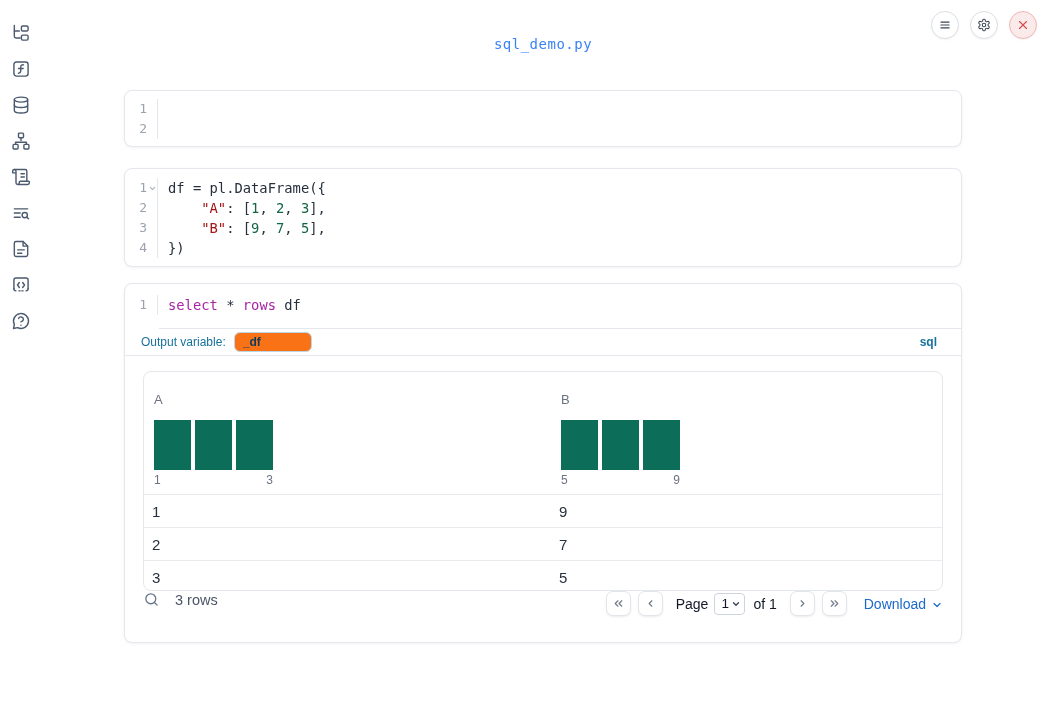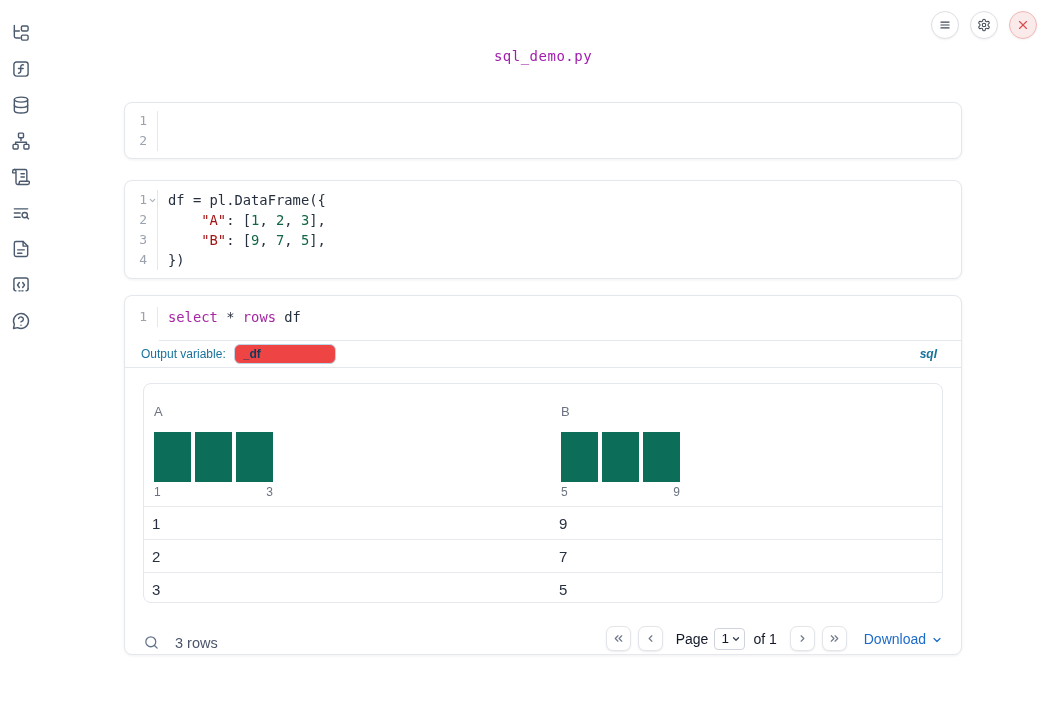--- a/index.html
+++ b/index.html
@@ -18,23 +18,23 @@
   .topbar { position:absolute; top:11px; right:6px; display:flex; gap:11px; }
   .circle-btn { width:28px; height:28px; border-radius:50%; background:#fff;
                 border:1px solid #dcdfe4; box-shadow:0 1px 2px rgba(0,0,0,.05);
                 display:flex; align-items:center; justify-content:center;
                 color:#3f4754; cursor:pointer; }
   .circle-btn svg { width:14px; height:14px; }
   .circle-btn.danger { background:#fbeaea; border-color:#f2b6b6; color:#d94f4f; }
 
   
   .main { position:absolute; left:124px; top:0; width:838px; }
-  .doc-title { margin-top:48px; text-align:center;
+  .doc-title { margin-top:36px; text-align:center;
                font-family:"DejaVu Sans Mono", monospace; font-size:14px;
-               color:#a21caf; letter-spacing:.5px; }
+               color:#3b82f6; letter-spacing:.5px; }
 
   
   .cell { background:#fff; border:1px solid #e4e7ec; border-radius:8px;
           box-shadow:0 1px 3px rgba(16,24,40,.06); width:838px; }
   .cell1 { margin-top:38px; height:57px; padding:8px 0; }
   .cell2 { margin-top:21px; height:99px; padding:9px 0; }
   .cell3 { margin-top:16px; height:360px; display:flex; flex-direction:column; }
 
   .code-line { display:flex; height:20px; line-height:20px;
                font-family:"DejaVu Sans Mono", monospace; font-size:13.8px; }
@@ -49,45 +49,45 @@
   .tok.kw  { color:#a626a4; }
   .tok.str { color:#a31515; }
   .tok.num { color:#116644; }
 
   
   .editor-row { height:44px; padding-top:11px; }
   .divider-inset { border-top:1px solid #e4e7ec; margin-left:34px; }
   .outvar-row { height:27px; display:flex; align-items:center;
                 padding:0 24px 0 16px; border-bottom:1px solid #e4e7ec; }
   .outvar-label { font-size:12px; font-weight:normal; color:#17729c; }
-  .outvar-input { margin-left:8px; width:102px; height:20px;
-                  border:1px solid #bcd6e6; border-radius:6px; background:#ef4444;
+  .outvar-input { margin-left:8px; width:78px; height:20px;
+                  border:1px solid #bcd6e6; border-radius:6px; background:#f97316;
                   font-size:12px; font-weight:bold; color:#0d3b5e;
                   padding:0 0 0 8px; line-height:18px;
                   font-family:"Liberation Sans", sans-serif; }
-  .lang-badge { margin-left:auto; font-size:12px; font-weight:bold; color:#17729c;font-style:italic; }
+  .lang-badge { margin-left:auto; font-size:12px; font-weight:bold; color:#17729c; }
 
   
   .output-area { flex:1; padding:15px 18px 0 18px; }
   .table-panel { border:1px solid #e4e7ec; border-radius:8px; height:220px;
                  overflow:hidden; }
   .t-grid { display:grid; grid-template-columns:407px 1fr; }
   .t-header { height:122px; padding:12px 0 0 0; }
   .col-stat { padding:8px 10px 0 10px; }
   .col-name { font-size:13px; color:#6b7280; cursor:pointer; }
   .hist { margin-top:13px; width:119px; }
   .hist-bars { display:flex; gap:4px; height:50px; align-items:flex-end; }
   .hist-bar { width:37px; background:#0c6e58; }
   .hist-labels { display:flex; justify-content:space-between; margin-top:3px;
                  font-size:12px; color:#6b7280; }
   .t-row { height:33px; border-top:1px solid #e8eaee; align-items:center; }
   .t-cell { font-size:15px; color:#27303f; padding-left:8px; }
 
   
-  .t-footer { height:48px; display:flex; align-items:flex-end; padding:0 0; }
+  .t-footer { height:48px; display:flex; align-items:flex-start; padding:0 0; }
   .footer-left { display:flex; align-items:center; gap:15px; }
   .search-icon { width:17px; height:17px; color:#64748b; cursor:pointer; }
   .row-count { font-size:14.5px; color:#4a5568; }
   .footer-right { margin-left:auto; display:flex; align-items:center; }
   .pg-btn { width:25px; height:25px; border:1px solid #e2e5ea; border-radius:7px;
             background:#fff; box-shadow:0 1px 2px rgba(0,0,0,.08);
             display:flex; align-items:center; justify-content:center;
             color:#707a88; cursor:pointer; }
   .pg-btn svg { width:13px; height:13px; }
   .pg-btn + .pg-btn { margin-left:7px; }

